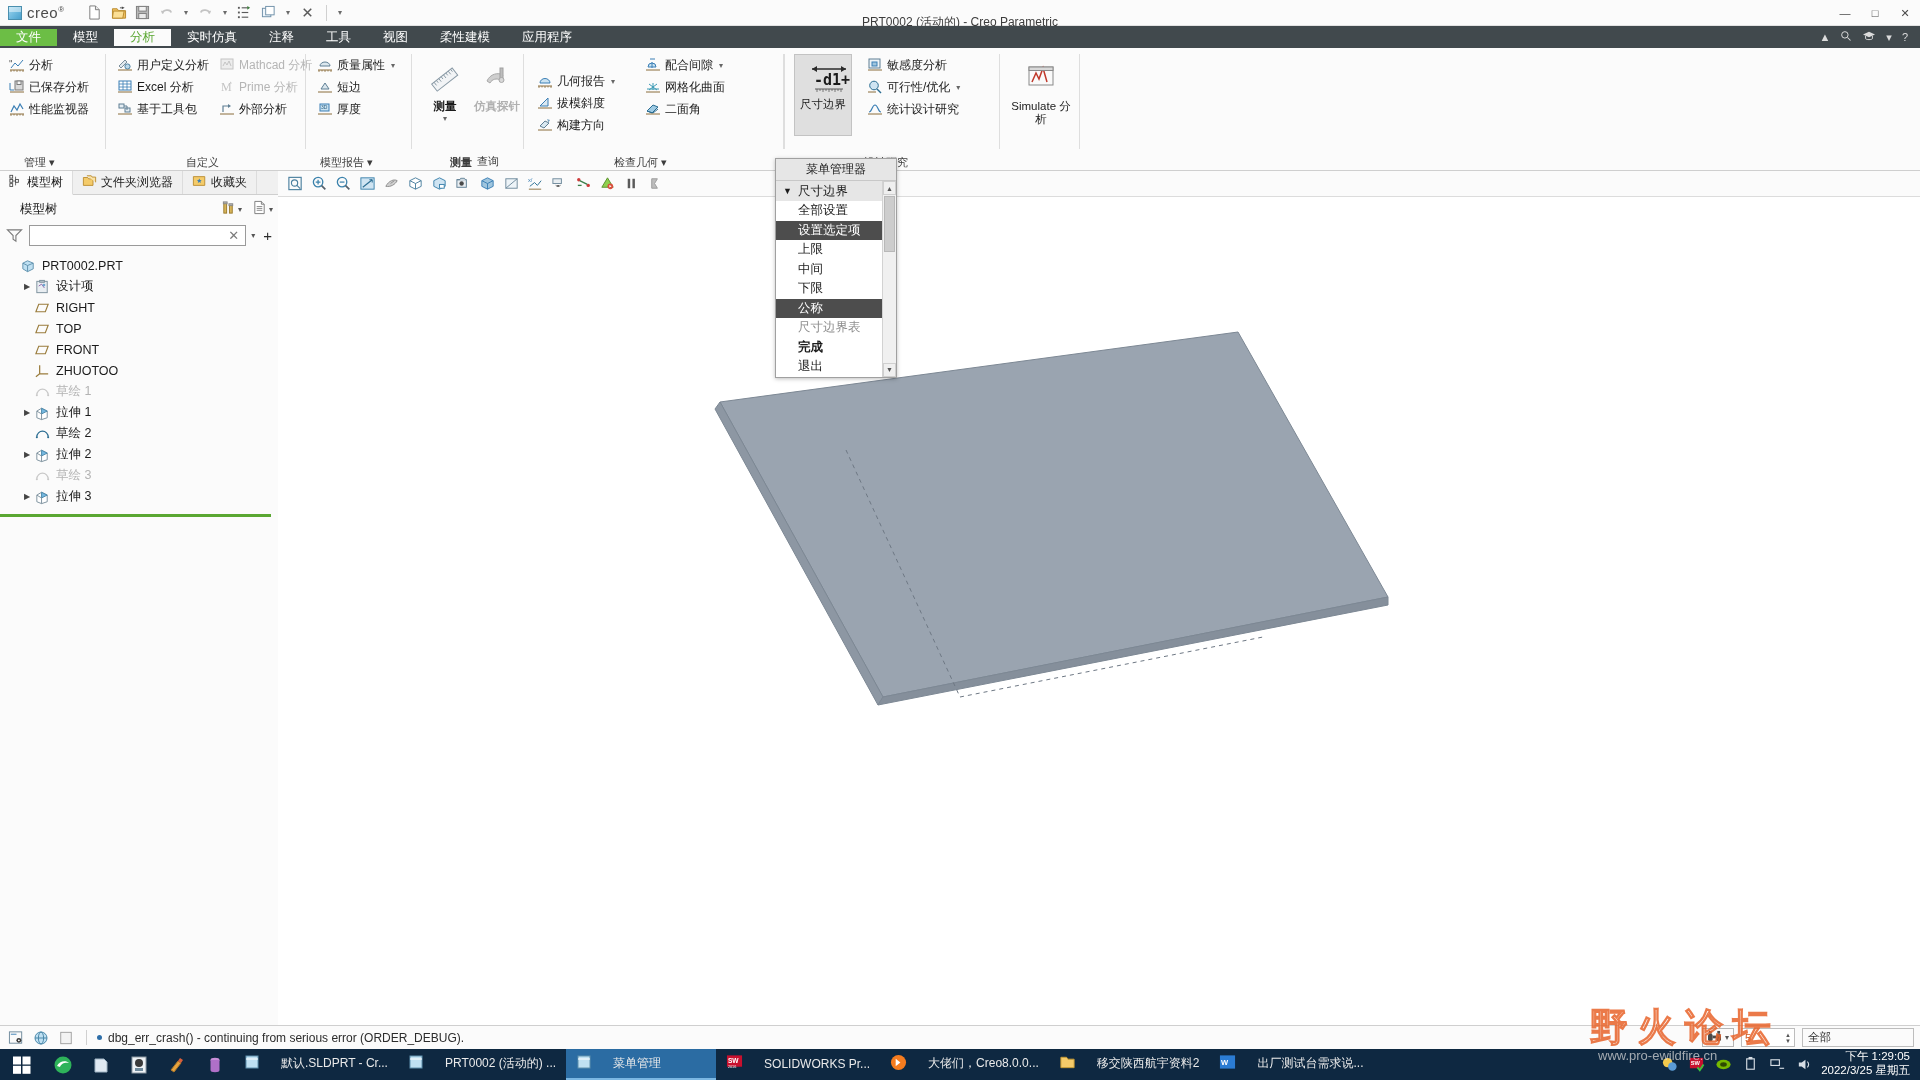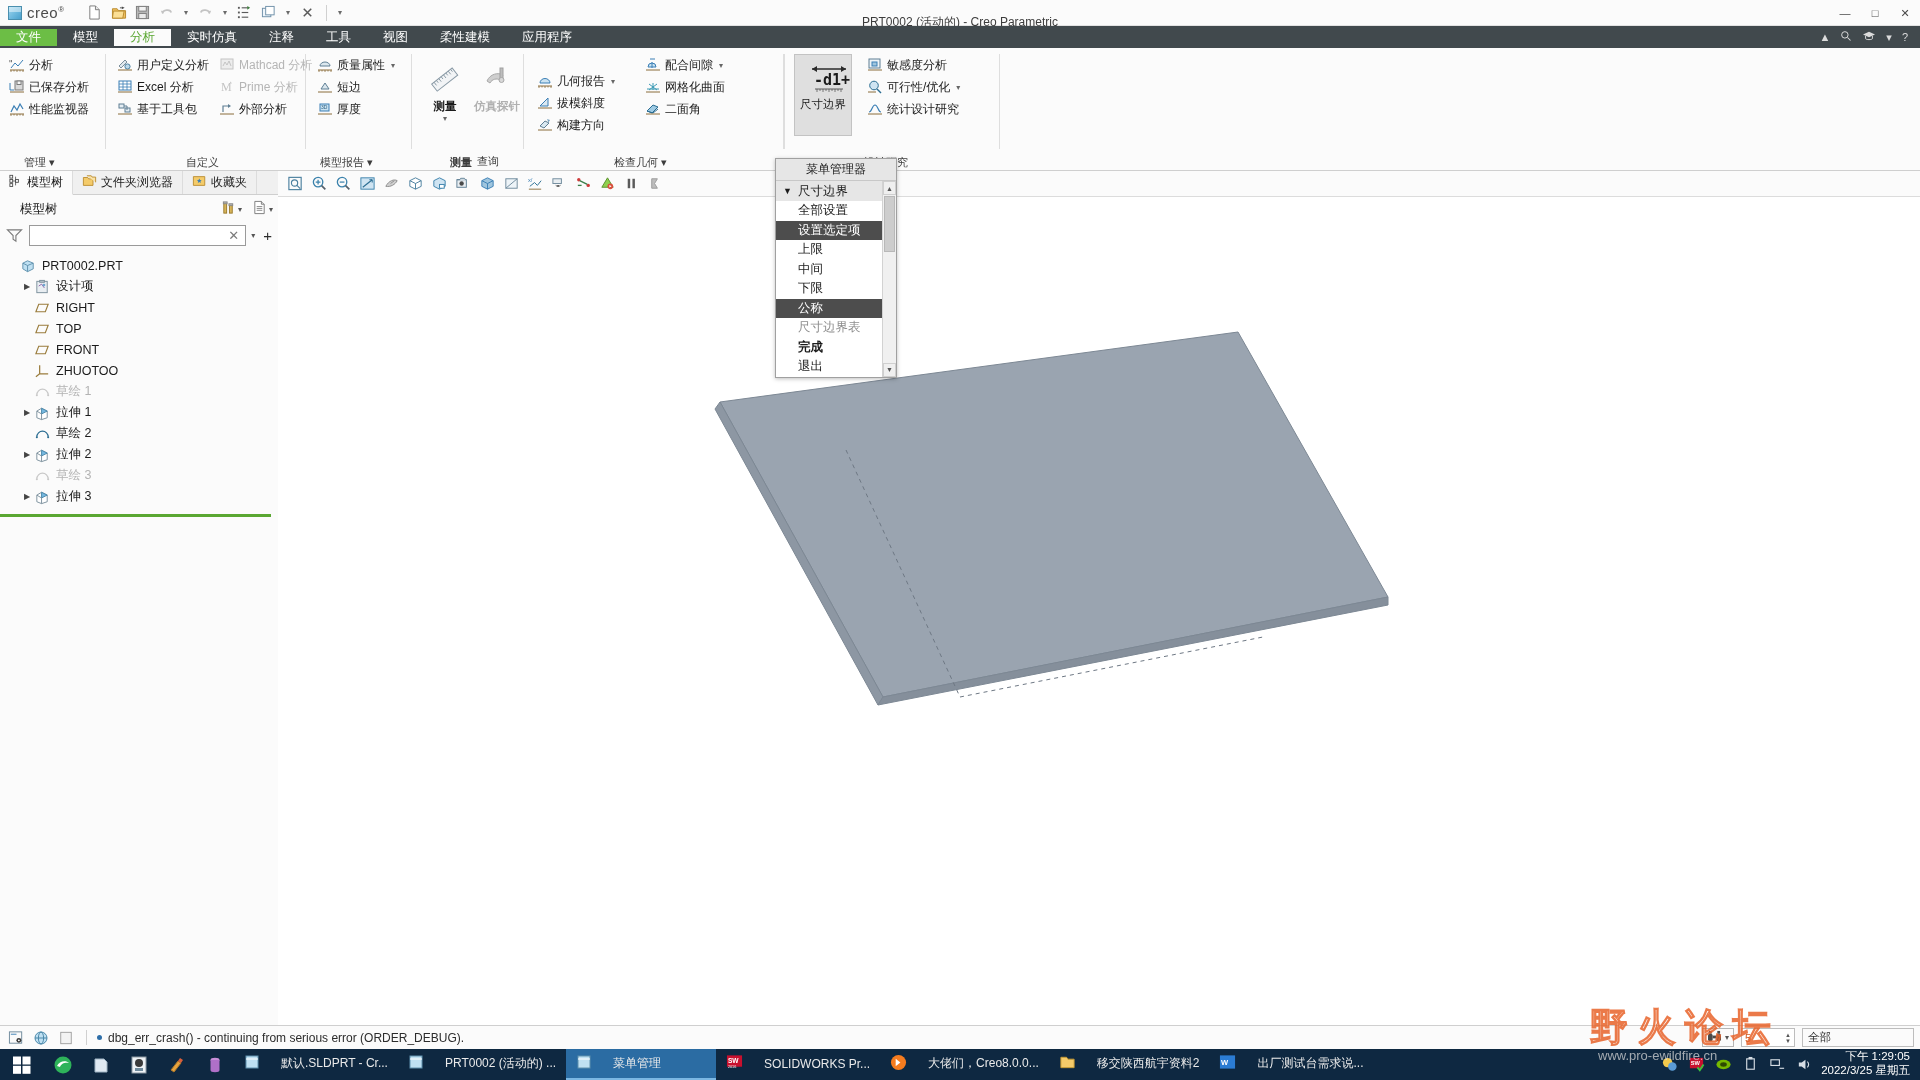--- a/index.html
+++ b/index.html
@@ -616,20 +616,33 @@
               </svg>
           </span>
           <span>统计设计研究</span>
         </div>
       </div>
       <div class="grp-menu" style="left:80px;">设计研究</div>
       <div class="rgroup-sep" style="left:0;"></div>
       <div class="rgroup-sep" style="right:0;"></div>
     </div>
 
+    <div class="rgroup" style="left:1000px;width:80px;">
+      <div class="rbig" style="position:absolute;left:10px;top:8px;width:62px;">
+        <span class="bic">
+          <svg width="34" height="30" viewBox="0 0 34 30">
+              <rect x="5" y="4" width="24" height="18" fill="#fafafa" stroke="#8a8a8a"></rect>
+              <path d="M8 19l4-9 3 6 4-11 4 14" fill="none" stroke="#c0392b" stroke-width="1.5"></path>
+              <rect x="5" y="4" width="24" height="3.5" fill="#d9d9d9" stroke="#8a8a8a"></rect>
+            </svg>
+        </span>
+        <span class="blabel">Simulate 分析</span>
+      </div>
+      <div class="rgroup-sep" style="right:0;"></div>
+    </div>
   </div>
 
   <div class="leftpanel">
     <div class="lp-tabs">
       <div class="lp-tab active">
         <span>
           <svg width="14" height="14" viewBox="0 0 16 16">
               <rect x="1" y="1.5" width="3.2" height="3.2" fill="none" stroke="#4a4a4a"></rect>
               <rect x="1" y="11" width="3.2" height="3.2" fill="none" stroke="#4a4a4a"></rect>
               <rect x="1" y="6.3" width="3.2" height="3.2" fill="none" stroke="#4a4a4a"></rect>

